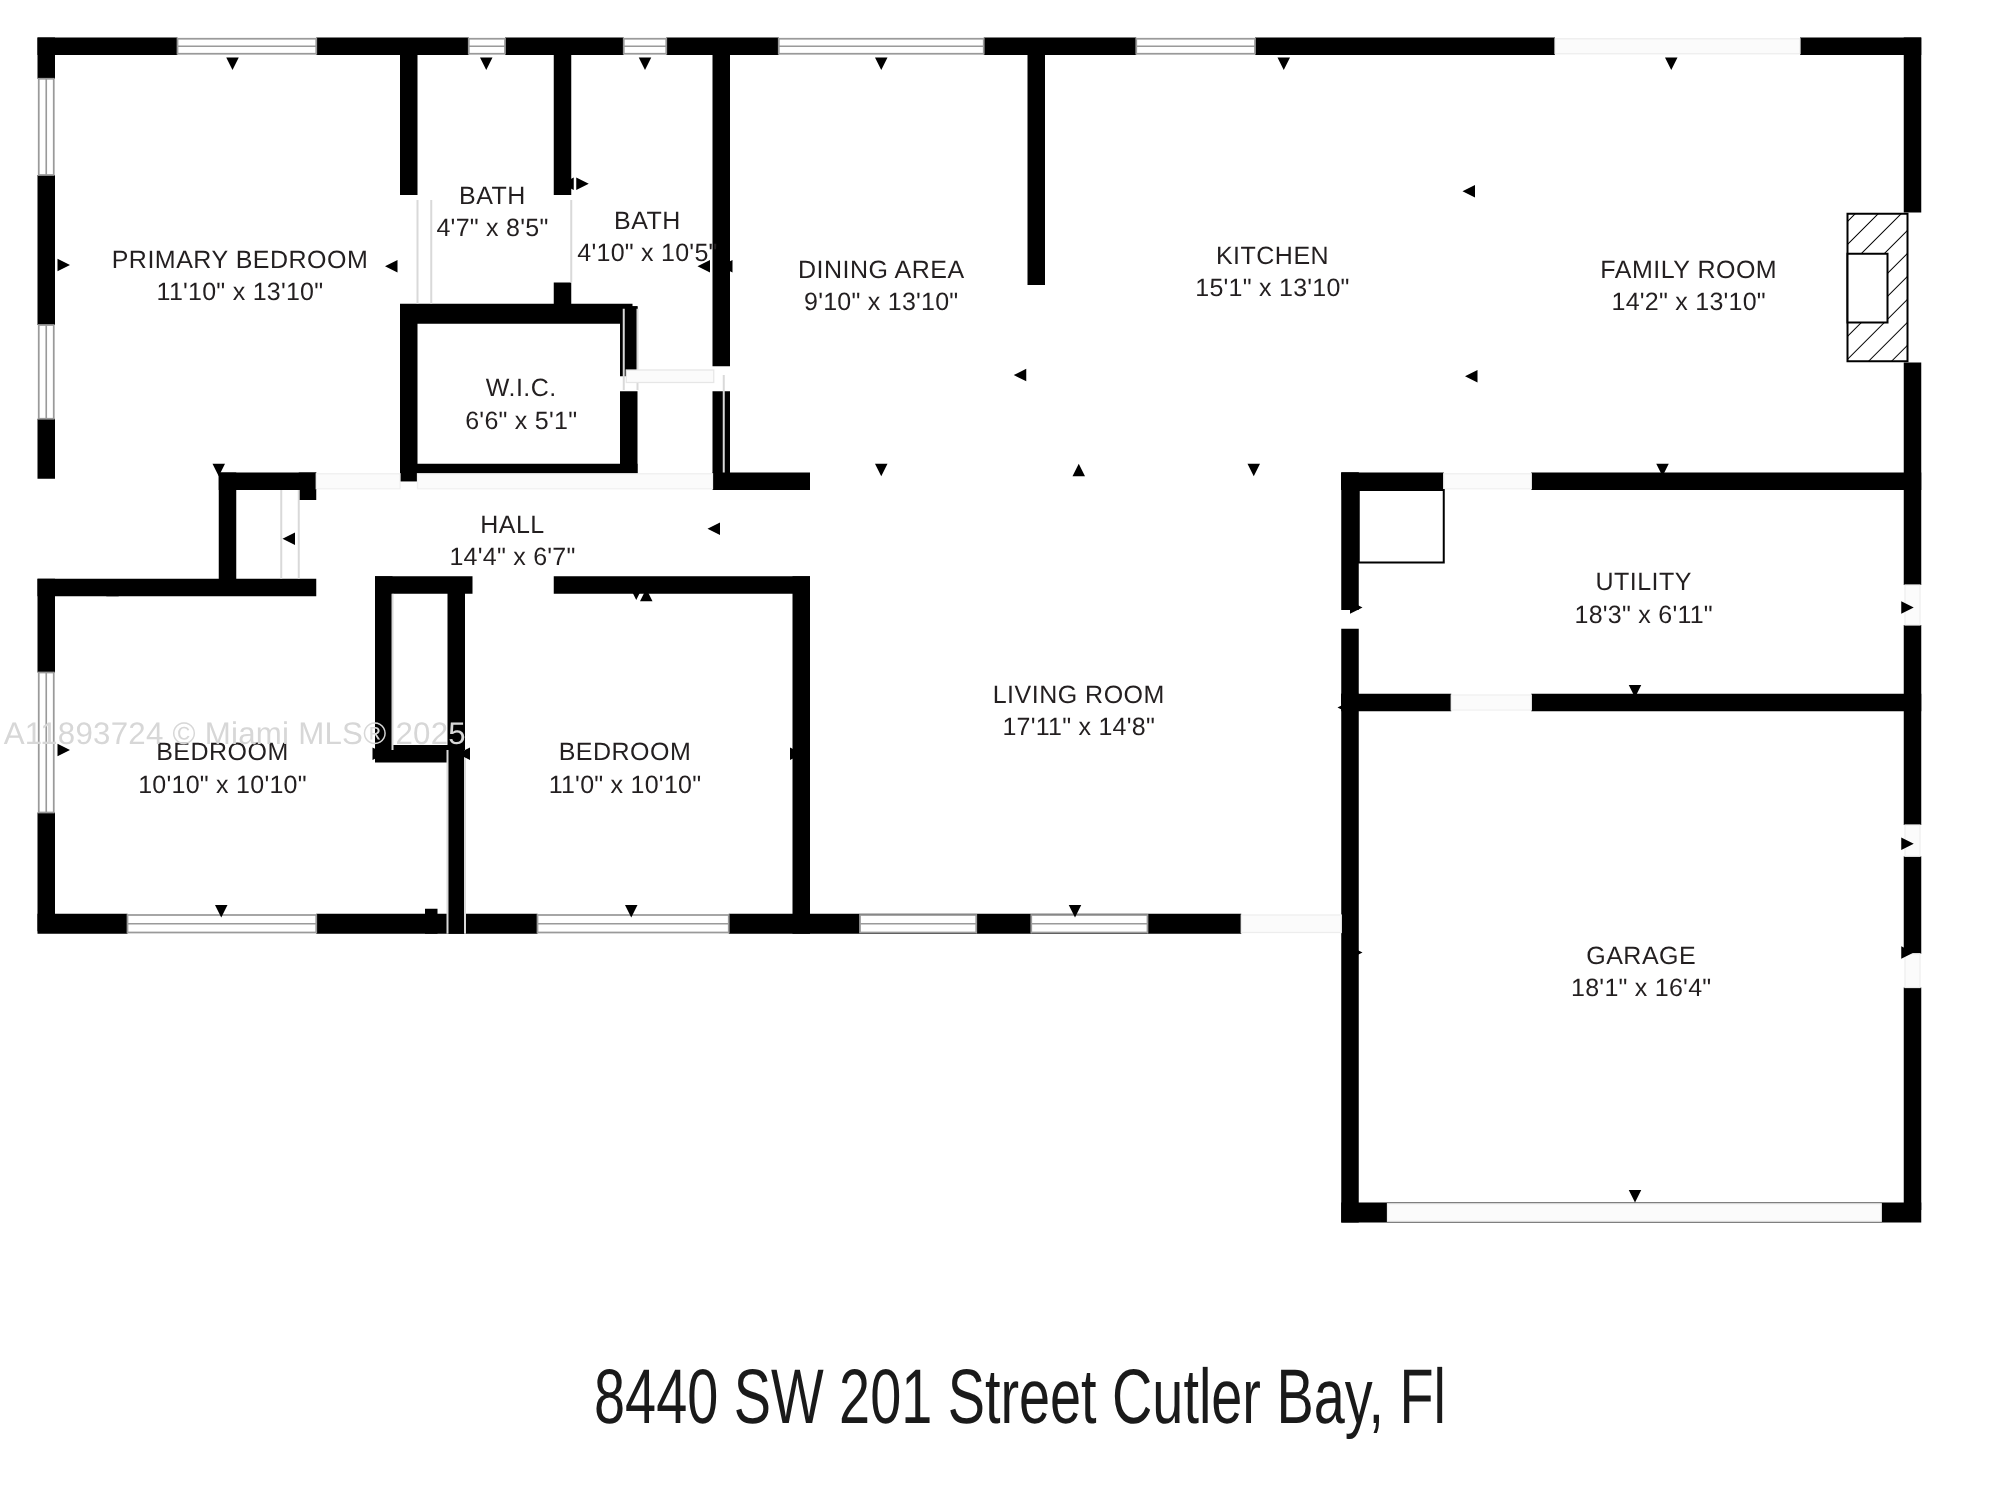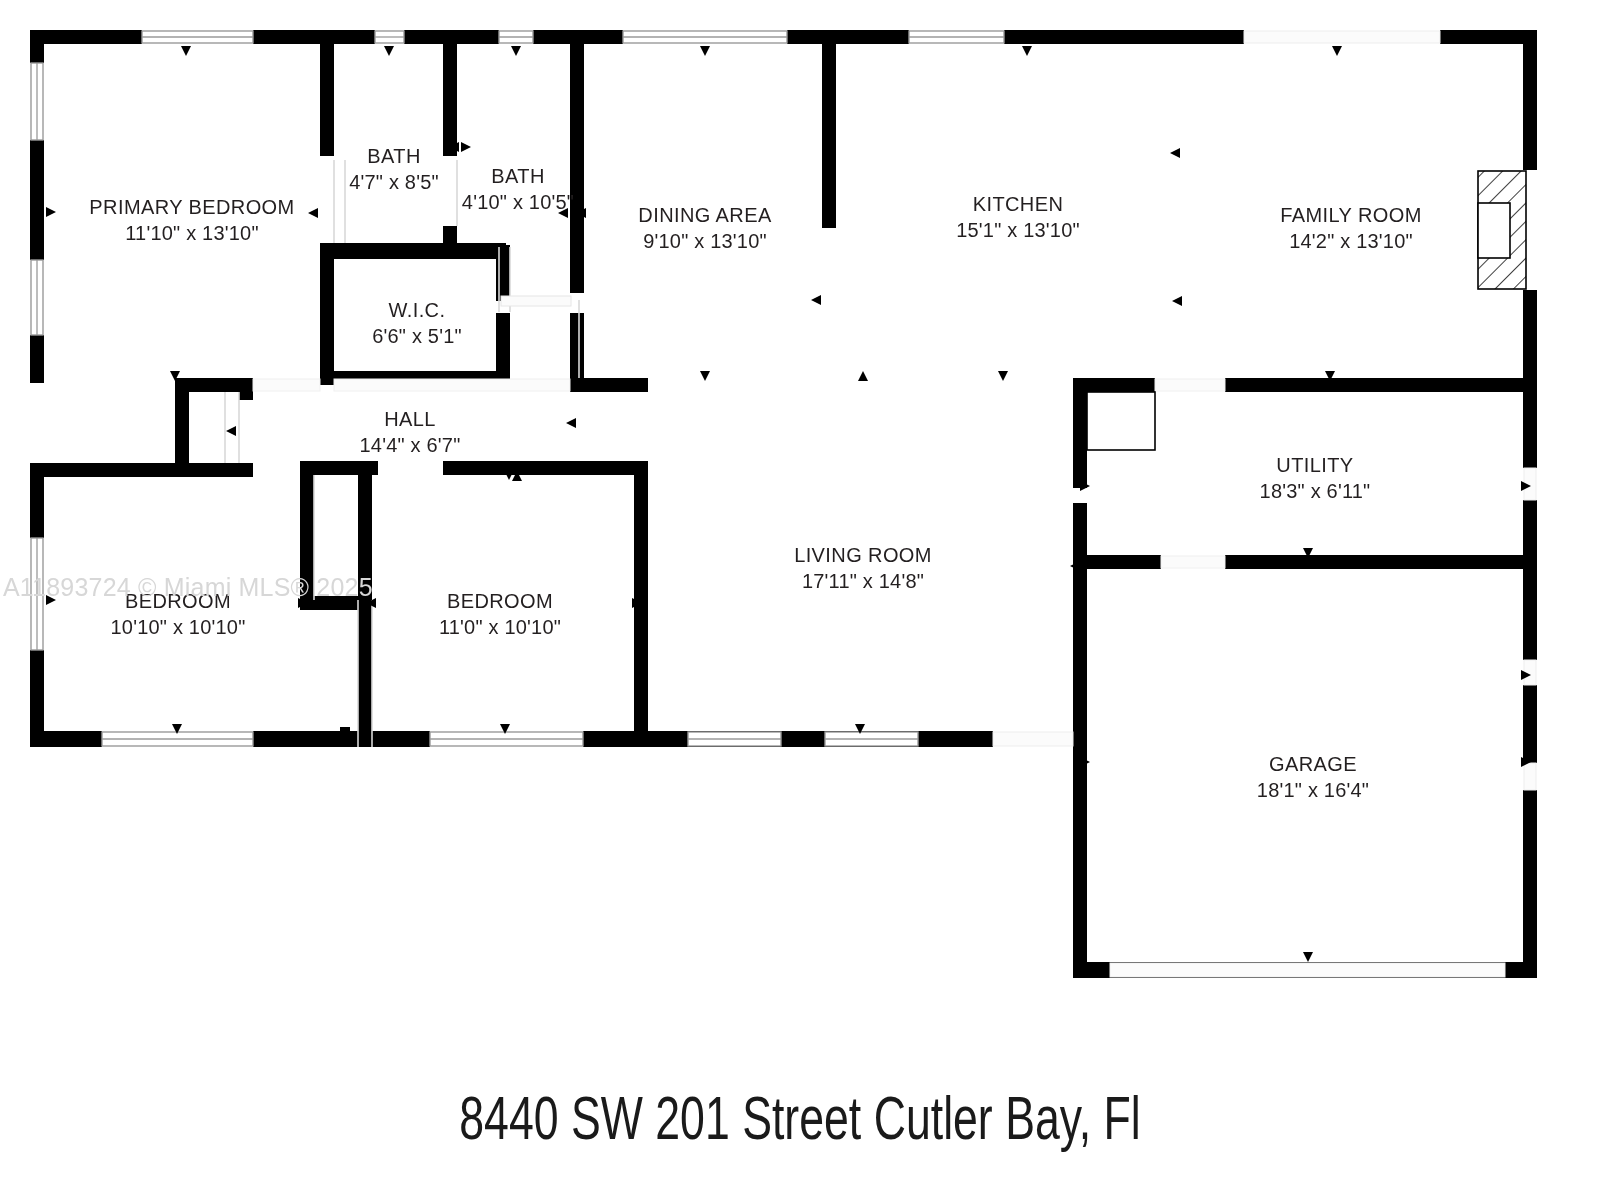--- a/index.html
+++ b/index.html
@@ -78,21 +78,21 @@
     text-align: center;
     font-family: "Liberation Sans", sans-serif;
     font-size: 62px;
     color: #1a1a1a;
     transform: scaleX(0.72);
     transform-origin: 50% 0;
     white-space: nowrap;
   }
   #title-wrap {
     position: absolute;
-    left: 0;
+    left: 16px;
     top: 1082px;
     width: 1284px;
     height: 90px;
   }
 </style>
 </head>
 <body>
 
 <div id="floorplan-root">
 

